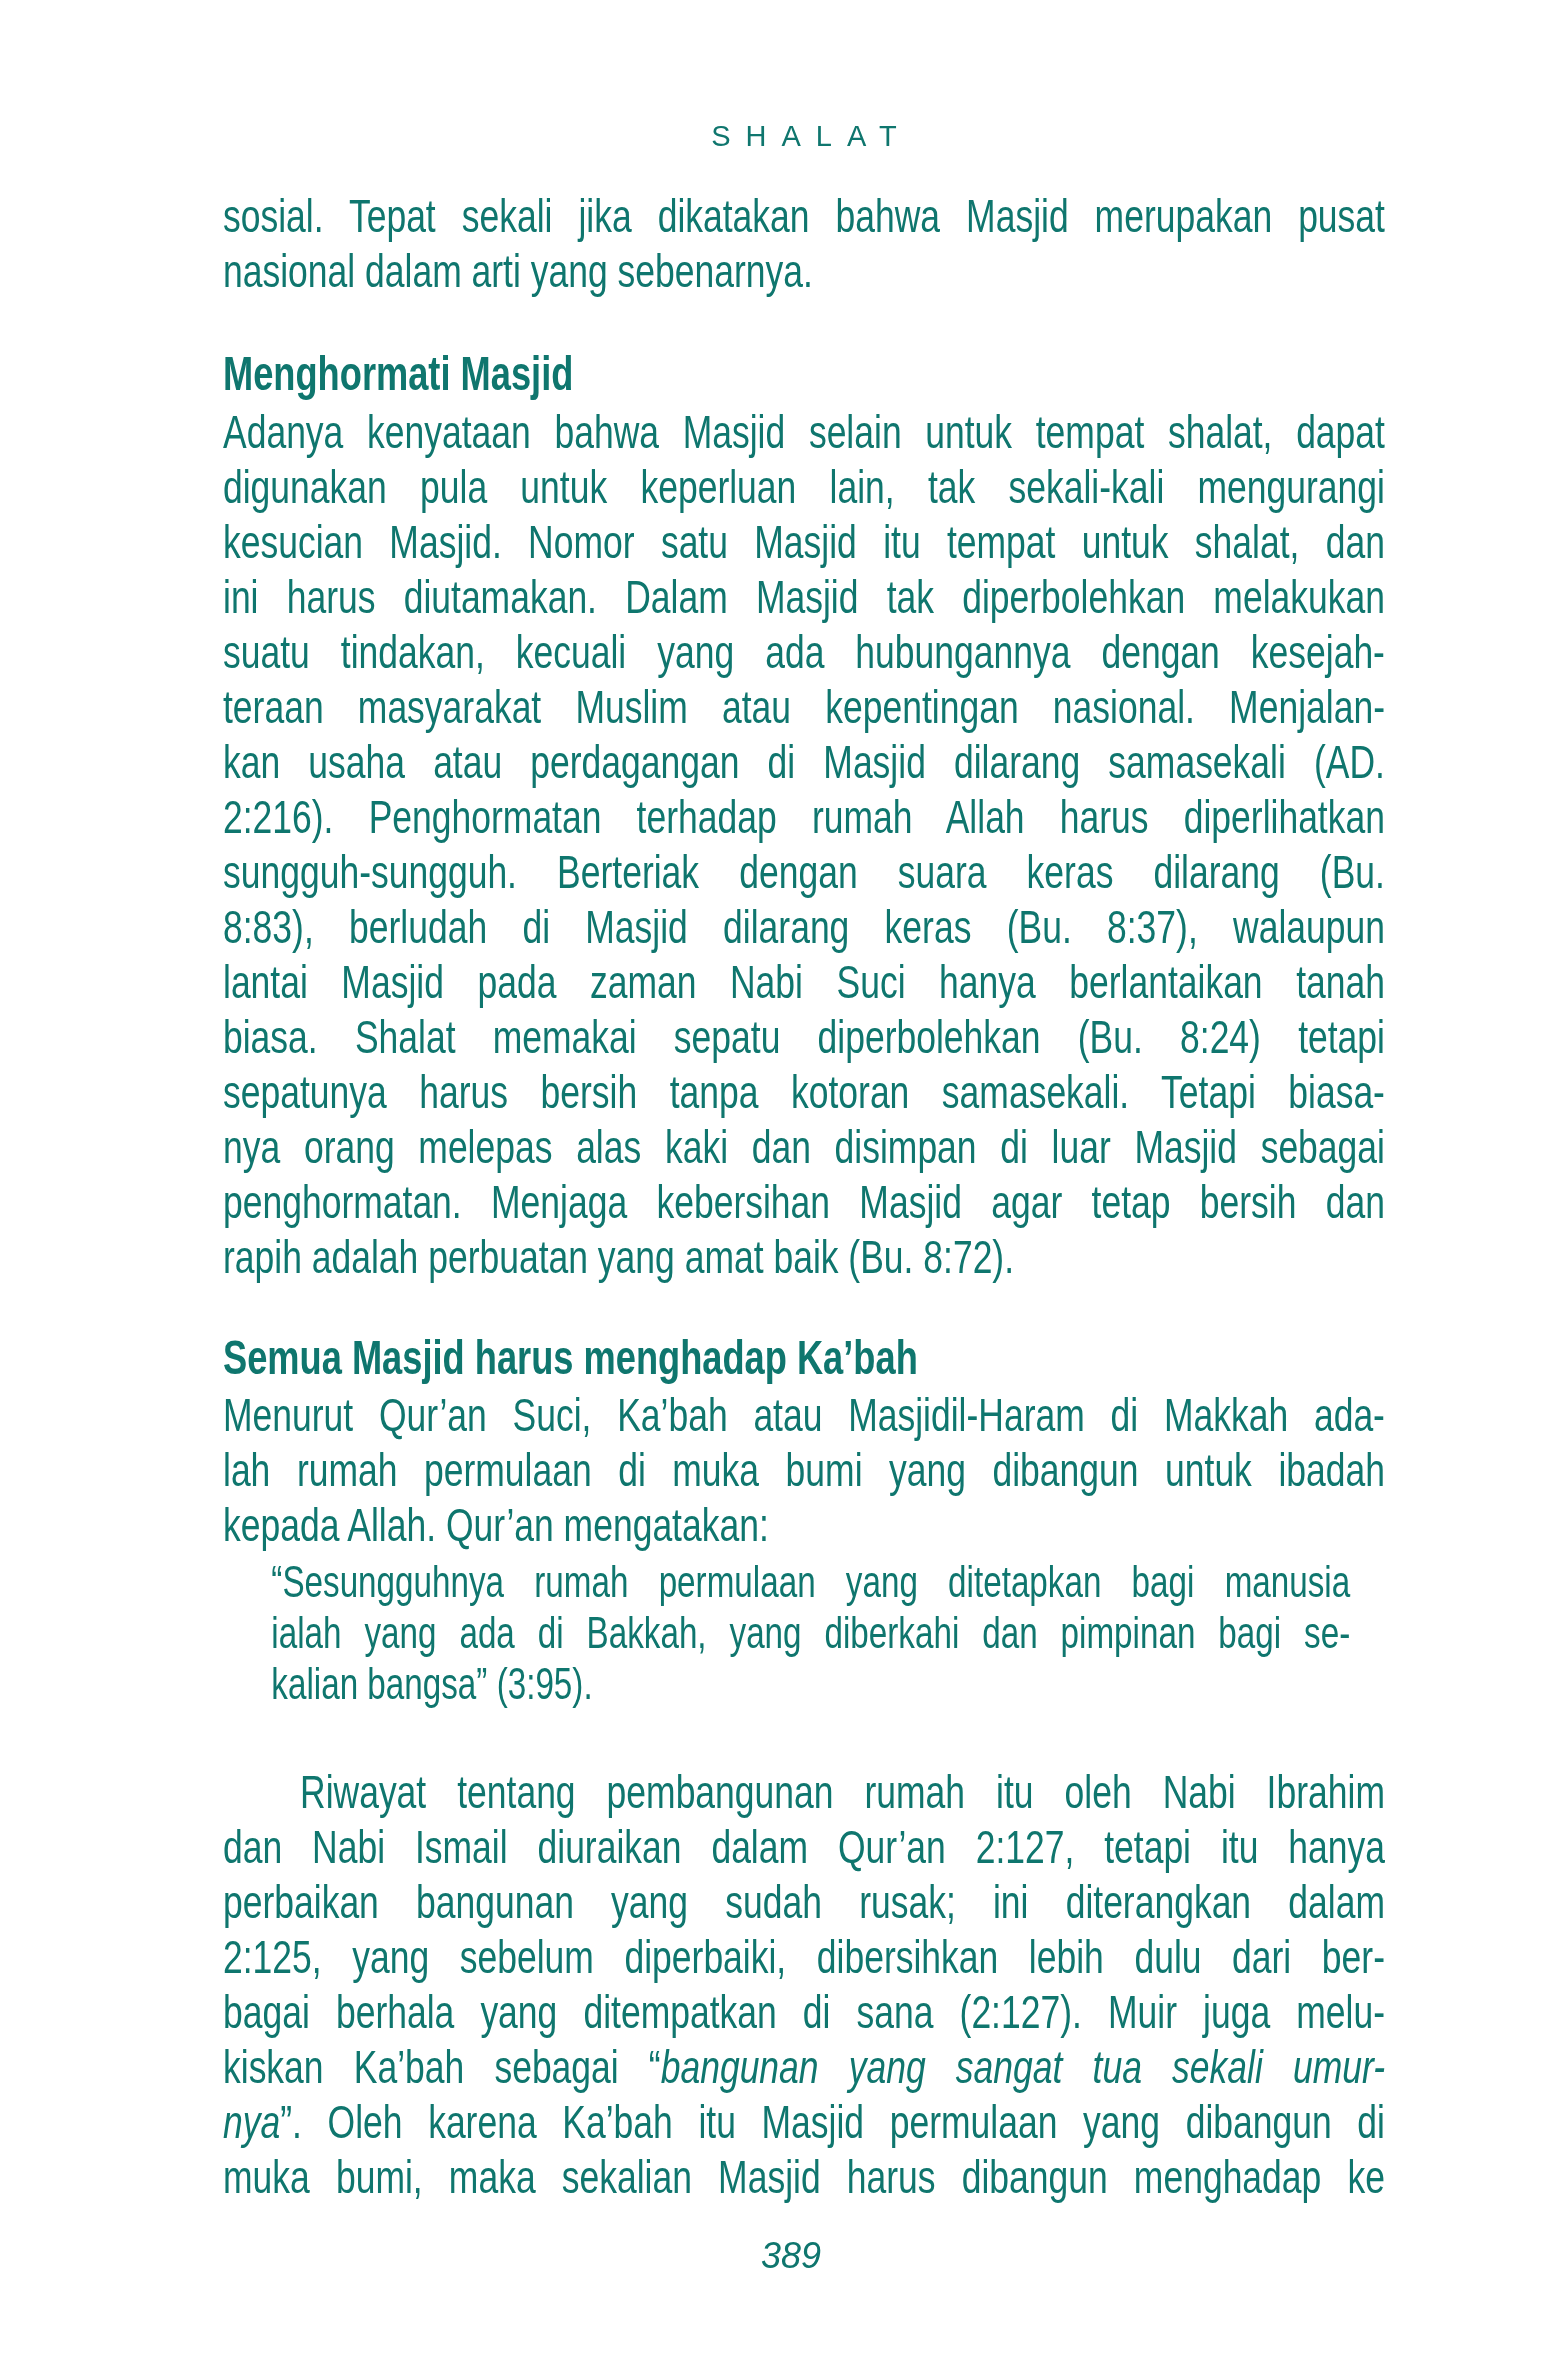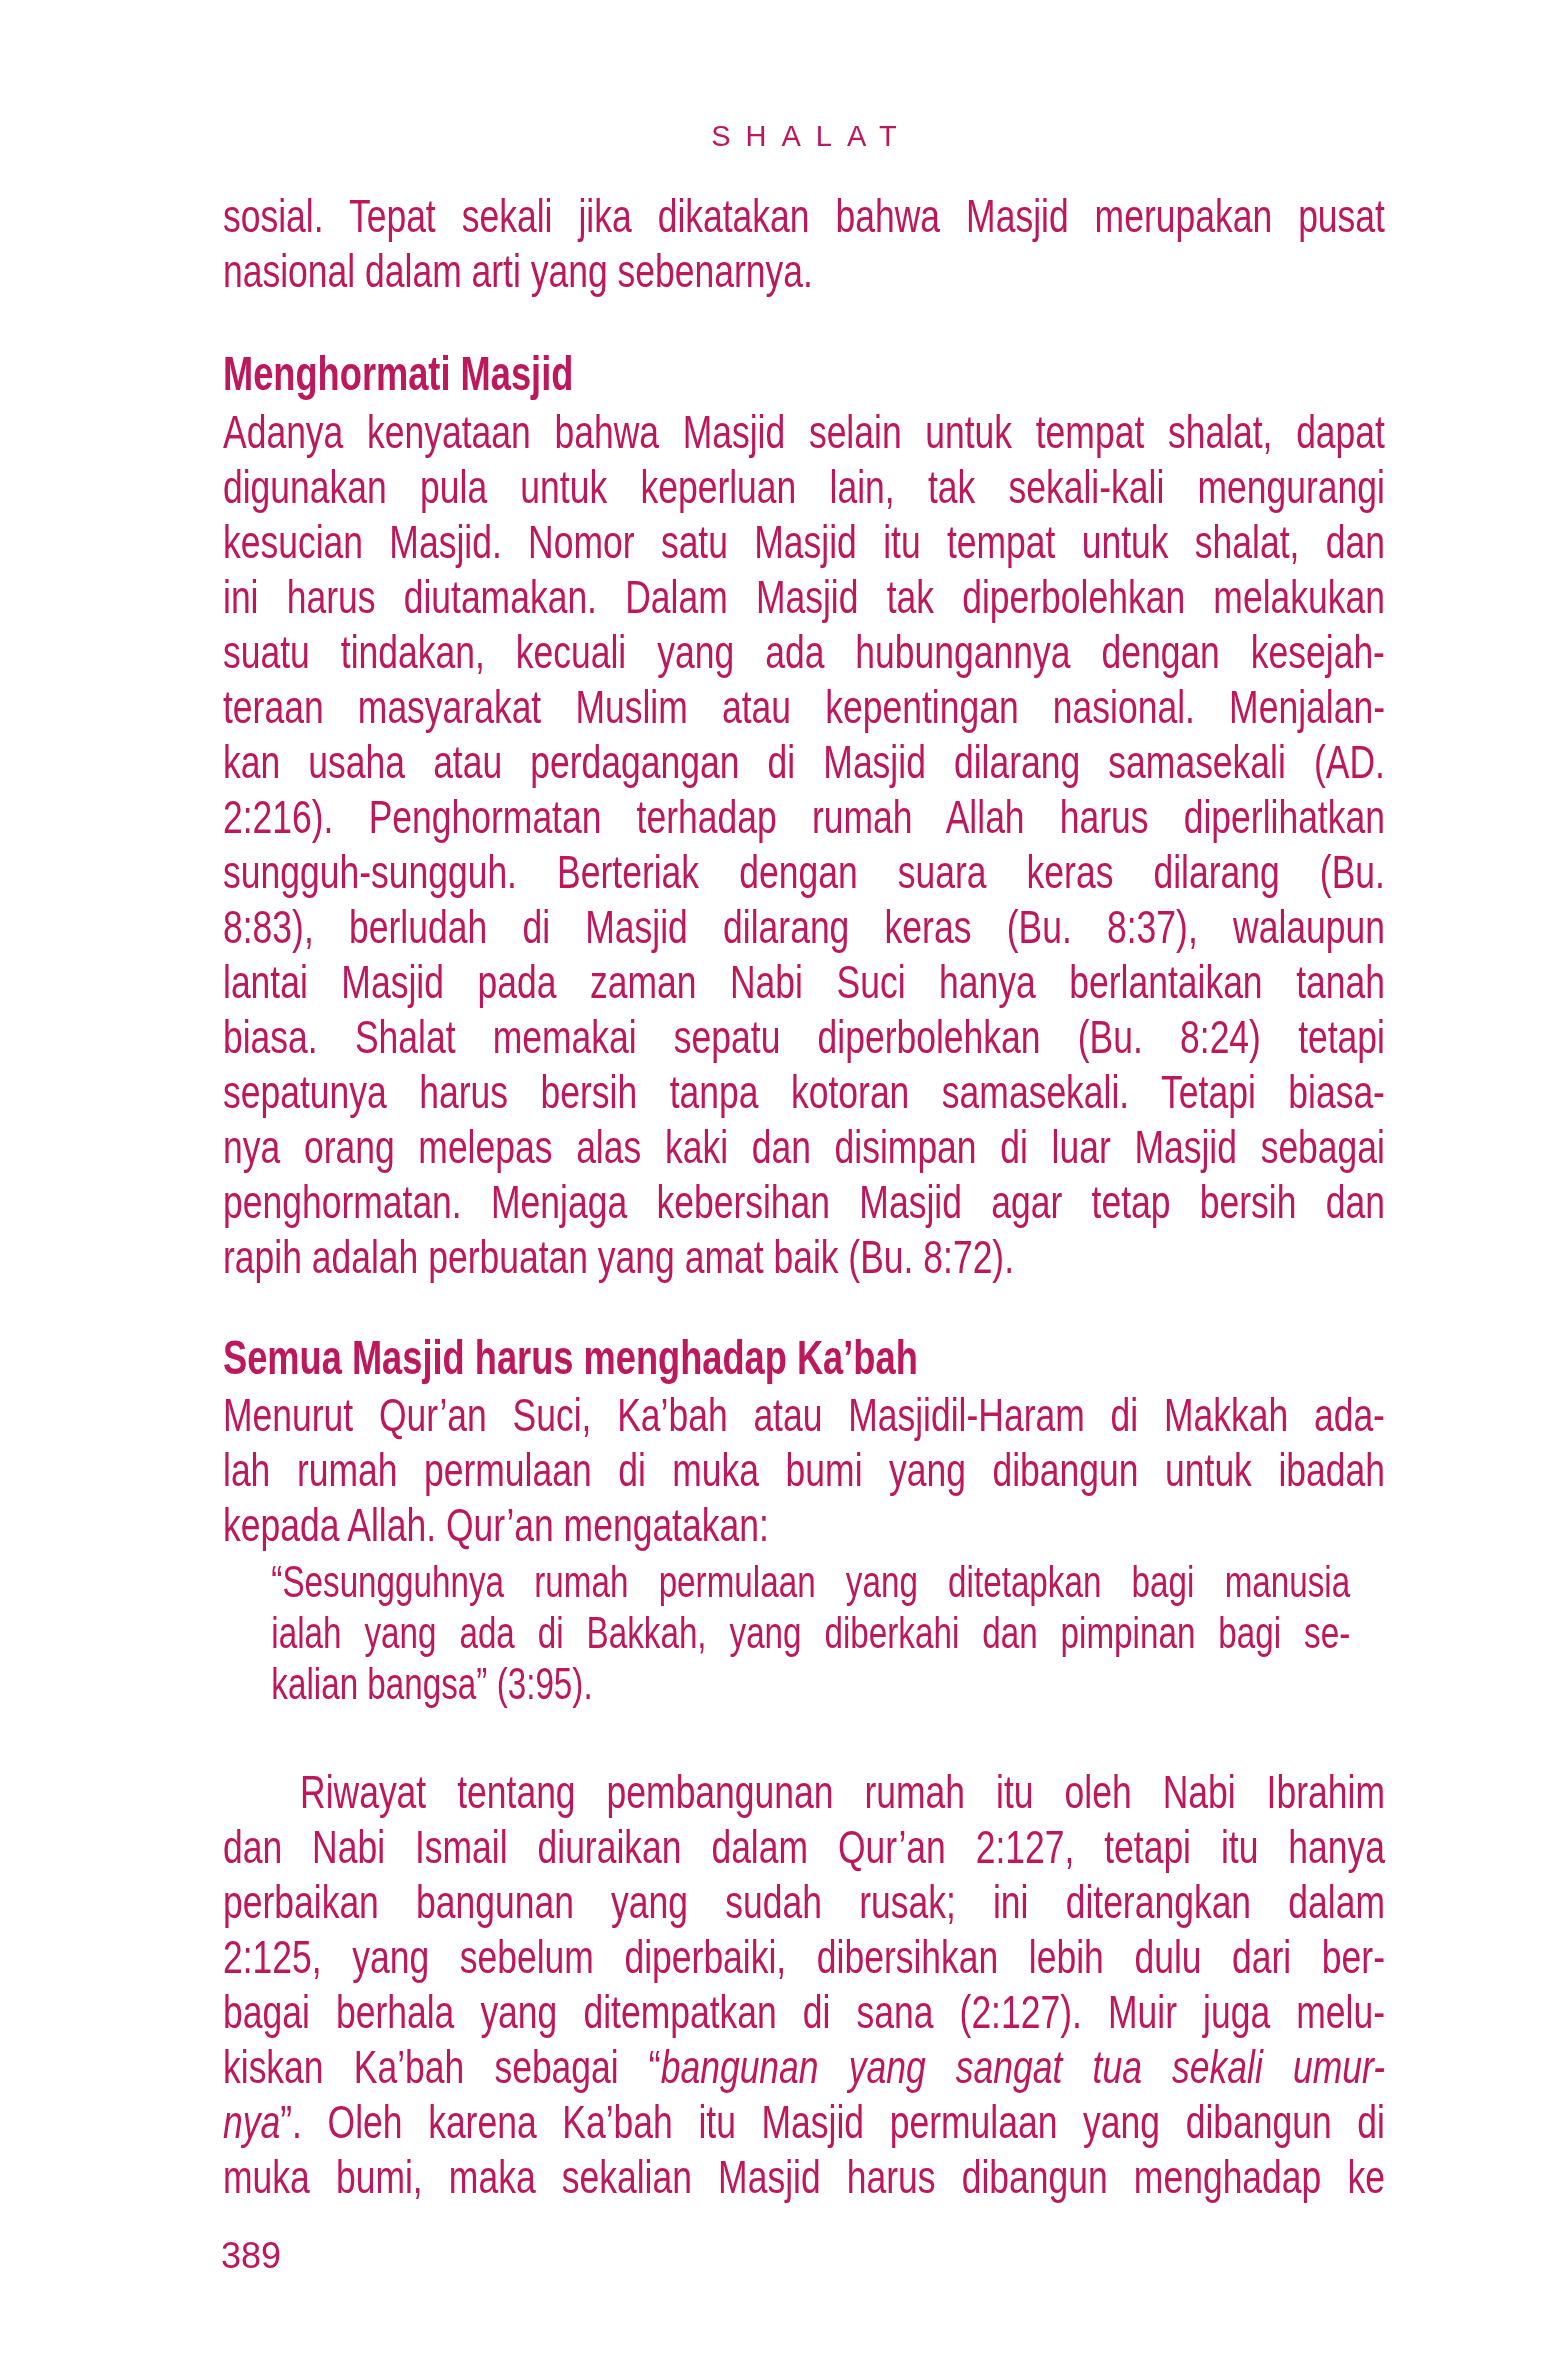--- a/index.html
+++ b/index.html
@@ -1,21 +1,21 @@
 <!DOCTYPE html>
 <html style="font-size:14px"><head>
 <meta charset="utf-8">
 <style>
   html, body { margin: 0; padding: 0; background: #ffffff; }
   .page {
     position: relative;
     width: 1549px;
     height: 2377px;
     background: #ffffff;
-    color: #be185d;
+    color: #0f766e;
     font-family: "Liberation Sans", "DejaVu Sans", sans-serif;
     overflow: hidden;
   }
   .page-header {
     position: absolute;
     top: 120px;
     left: 223px;
     width: 1162px;
     text-align: center;
     font-size: 29px;
@@ -43,25 +43,26 @@
   .paragraph { font-size: 47px; line-height: 55px; }
   .heading   { font-size: 48px; line-height: 55px; font-weight: bold; }
   .quote     { font-size: 44px; line-height: 51px; padding-left: 64px; padding-right: 46px; }
   .line { text-align: justify; text-align-last: justify; }
   .line.last { text-align-last: left; }
   .indent-first .line:first-child { text-indent: 102px; }
   .italic { font-style: italic; }
   .page-number {
     position: absolute;
     top: 2235px;
-    left: 221px;
+    left: 210px;
     width: 1162px;
-    text-align: left;
+    text-align: center;
     font-size: 36px;
     line-height: 41px;
+    font-style: italic;
   }
 </style>
 </head>
 <body>
 
 <div class="page">
   <div class="page-header">SHALAT</div>
 
   <main class="content" id="text-column">
       <div class="paragraph" style="top: 188px;">

